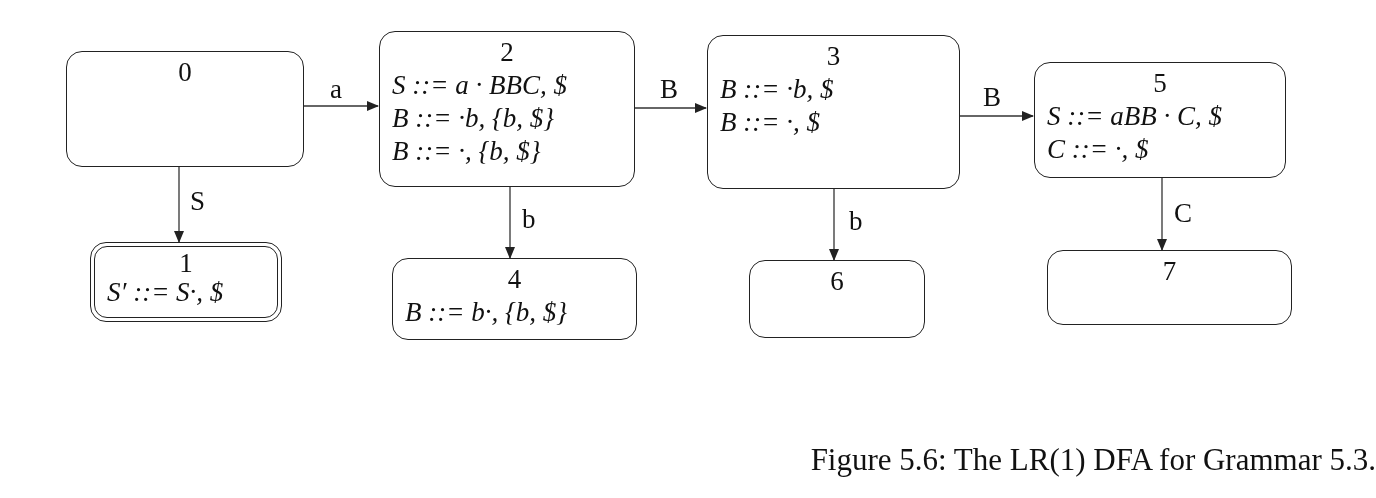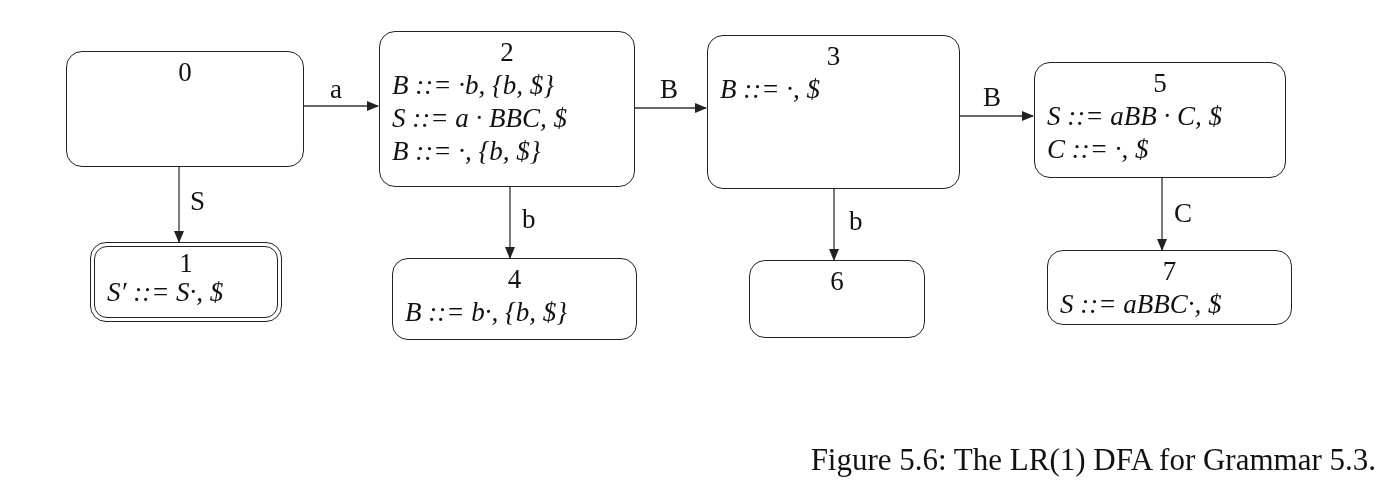--- a/index.html
+++ b/index.html
@@ -46,44 +46,44 @@
 
   <div class="node accept" style="left:90px;top:242px;width:192px;height:80px;">
     <div class="inner">
       <span class="num" style="line-height:28px;">1</span>
       <span class="item" style="line-height:30px;">S′ ::= S·, $</span>
     </div>
   </div>
 
   <div class="node" style="left:379px;top:31px;width:256px;height:156px;">
     <span class="num">2</span>
+    <span class="item">S ::= a · BBC, $</span>
     <span class="item">B ::= ·b, {b, $}</span>
-    <span class="item">S ::= a · BBC, $</span>
     <span class="item">B ::= ·, {b, $}</span>
   </div>
 
   <div class="node" style="left:707px;top:35px;width:253px;height:154px;">
     <span class="num">3</span>
+    <span class="item">B ::= ·b, $</span>
     <span class="item">B ::= ·, $</span>
   </div>
 
   <div class="node" style="left:392px;top:258px;width:245px;height:82px;">
     <span class="num">4</span>
     <span class="item">B ::= b·, {b, $}</span>
   </div>
 
   <div class="node" style="left:1034px;top:62px;width:252px;height:116px;">
     <span class="num">5</span>
     <span class="item">S ::= aBB · C, $</span>
     <span class="item">C ::= ·, $</span>
   </div>
 
   <div class="node" style="left:749px;top:260px;width:176px;height:78px;">
     <span class="num">6</span>
   </div>
 
   <div class="node" style="left:1047px;top:250px;width:245px;height:75px;">
     <span class="num">7</span>
-    <span class="item">S ::= aBBC·, $</span>
   </div>
 
   <div id="caption">Figure 5.6: The LR(1) DFA for Grammar 5.3.</div>
 </div>
 
 </body></html>

